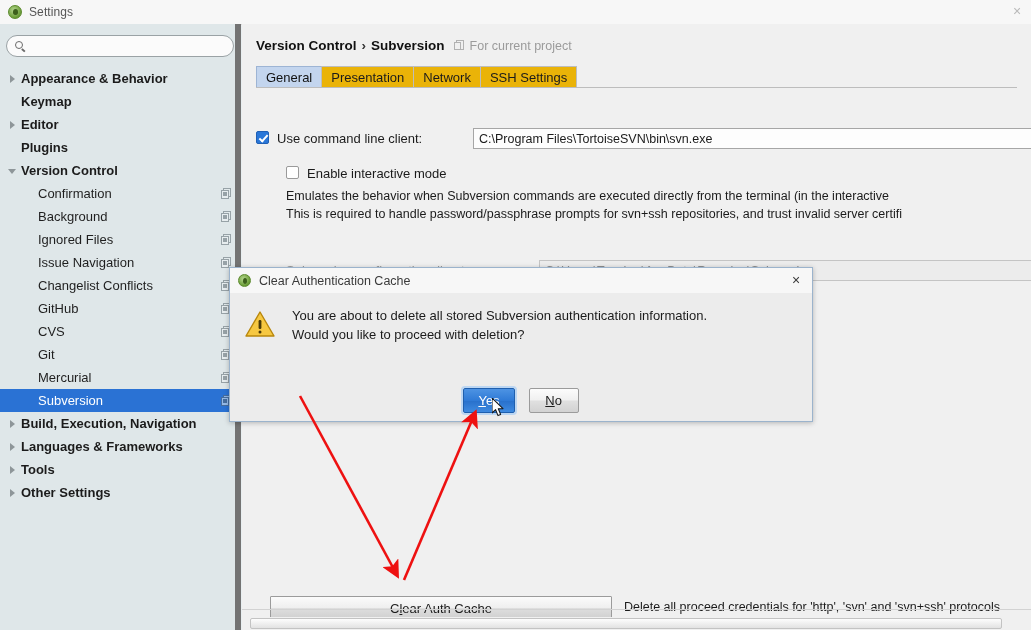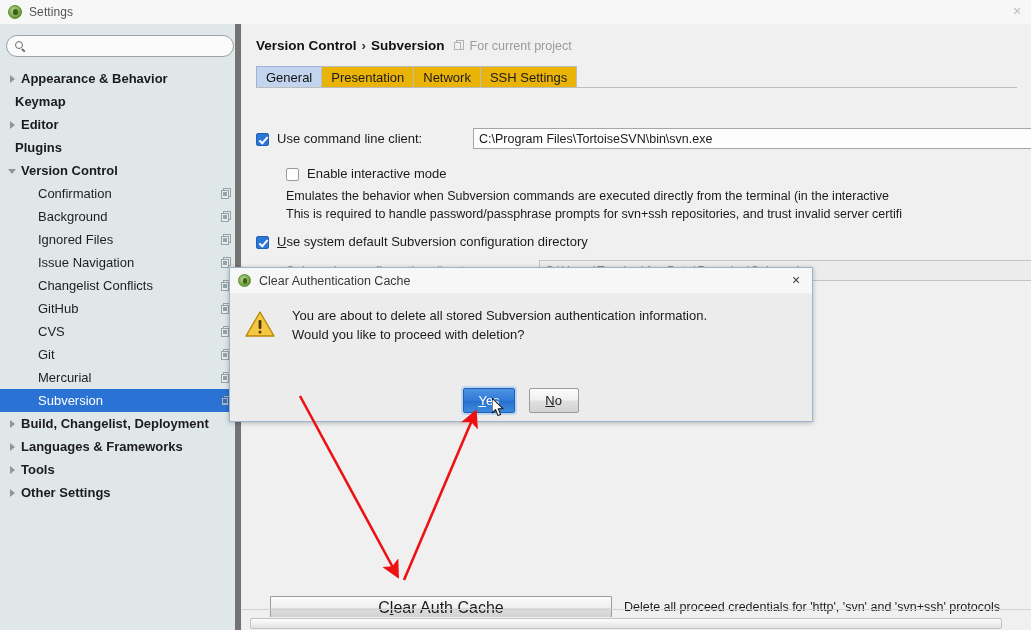--- a/index.html
+++ b/index.html
@@ -113,21 +113,21 @@
     content: ""; position: absolute; left: 0px; top: 3px;
     border-top: 5px solid #8e9699;
     border-left: 4px solid transparent;
     border-right: 4px solid transparent;
   }
   .tree-row .label { color: #1b1b1b; }
   .tree-row.top > .label { font-weight: bold; }
   .tree-row.child { padding-left: 0; }
   .tree-row.child .label { margin-left: 38px; font-weight: normal; color: #1f1f1f; }
   .tree-row.top .label { margin-left: 0px; }
-  .tree-row.top.noarrow .label { margin-left: 15px; }
+  .tree-row.top.noarrow .label { margin-left: 21px; }
   .tree-row.selected { background: #2a72d4; }
   .tree-row.selected .label { color: #ffffff; }
 
   .row-badge {
     position: absolute; right: 9px; top: 6px;
     width: 11px; height: 11px;
     opacity: .55;
   }
   .row-badge .b1 {
     position: absolute; left: 2px; top: 0px; width: 8px; height: 9px;
@@ -194,21 +194,21 @@
   .tab-underline {
     position: absolute; left: 14px; top: 63px;
     width: 761px; height: 1px; background: #bdbdbd;
   }
 
   
   .form {
     position: absolute; left: 14px; top: 64px;
     width: 775px; height: 500px;
   }
-  .row { position: absolute; display: flex; align-items: flex-end; white-space: nowrap; }
+  .row { position: absolute; display: flex; align-items: flex-start; white-space: nowrap; }
 
   .cb {
     width: 13px; height: 13px; flex: none;
     border: 1px solid #9a9a9a; background: #fff;
     box-sizing: border-box; border-radius: 2px;
     position: relative; margin-right: 8px;
   }
   .cb.checked {
     background: #2a77d8; border-color: #2060b5;
   }
@@ -239,21 +239,21 @@
     position: absolute;
     font-size: 12.5px; color: #1b1b1b; white-space: nowrap;
   }
 
   .clearbtn {
     position: absolute; left: 14px; top: 508px;
     width: 342px; height: 24px;
     background: linear-gradient(#fbfbfb 0%, #efefef 48%, #dedede 52%, #cfcfcf 100%);
     border: 1px solid #9b9b9b;
     box-sizing: border-box;
-    font-size: 16px; color: #1b1b1b;
+    font-size: 13px; color: #1b1b1b;
     display: flex; align-items: center; justify-content: center;
     border-radius: 1px;
   }
   .clearbtn .u { text-decoration: underline; }
   .clear-desc {
     position: absolute; left: 368px; top: 512px;
     font-size: 12.5px; color: #1b1b1b; white-space: nowrap;
   }
 
   .hscroll-track {
@@ -466,21 +466,21 @@
         <div class="tree-row child selected">
           <span class="label">Subversion</span>
           <span class="row-badge">
             <span class="b1"></span>
             <span class="b2"></span>
             <span class="b3"></span>
           </span>
         </div>
         <div class="tree-row top">
           <span class="arrow right"></span>
-          <span class="label">Build, Changelist, Deployment</span>
+          <span class="label">Build, Execution, Navigation</span>
         </div>
         <div class="tree-row top">
           <span class="arrow right"></span>
           <span class="label">Languages &amp; Frameworks</span>
         </div>
         <div class="tree-row top">
           <span class="arrow right"></span>
           <span class="label">Tools</span>
         </div>
         <div class="tree-row top">
@@ -522,24 +522,20 @@
       <div class="textfield" style="position:absolute; left:217px; top:40px; width:570px;">C:\Program Files\TortoiseSVN\bin\svn.exe</div>
 
       <div class="row" style="left:30px; top:78px;">
         <span class="cb"></span>
         <span class="lbl">Enable interactive mode</span>
       </div>
 
       <div class="desc" style="left:30px; top:101px;">Emulates the behavior when Subversion commands are executed directly from the terminal (in the interactive</div>
       <div class="desc" style="left:30px; top:119px;">This is required to handle password/passphrase prompts for svn+ssh repositories, and trust invalid server certifi</div>
 
-      <div class="row" style="left:0px; top:146px;">
-        <span class="cb checked"></span>
-        <span class="lbl"><span class="u">U</span><span>se system default Subversion configuration directory</span></span>
-      </div>
 
       <div class="row" style="left:30px; top:175px;">
         <span class="lbl dim"><span>Subversion configuration </span><span class="u">d</span><span>irectory:</span></span>
       </div>
       <div class="textfield disabled" style="position:absolute; left:283px; top:172px; width:504px;">C:\Users\Teacher\AppData\Roaming\Subversion</div>
 
       <div class="clearbtn">
         <span><span>C</span><span class="u">l</span><span>ear Auth Cache</span></span>
       </div>
       <div class="clear-desc">Delete all proceed credentials for 'http', 'svn' and 'svn+ssh' protocols</div>

